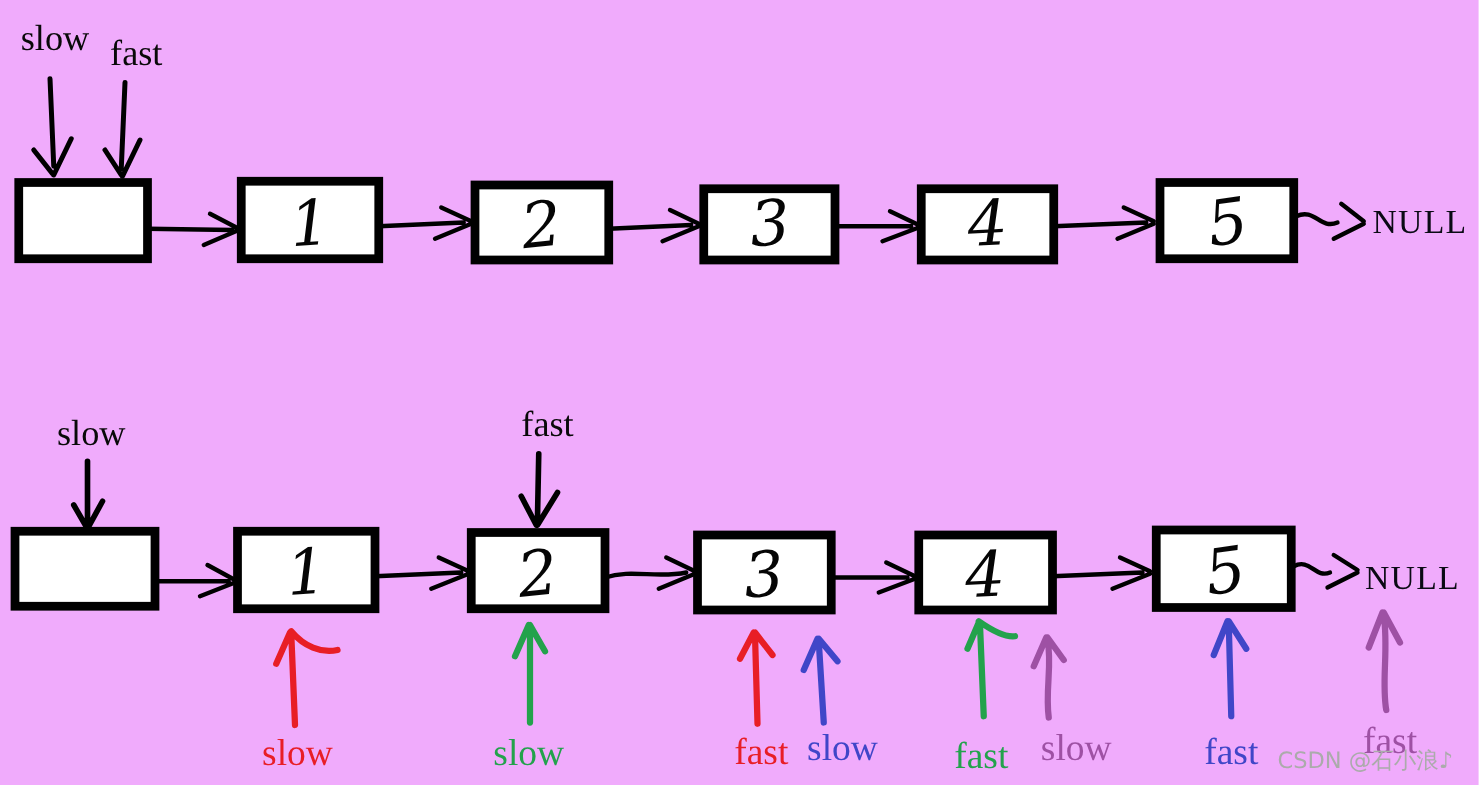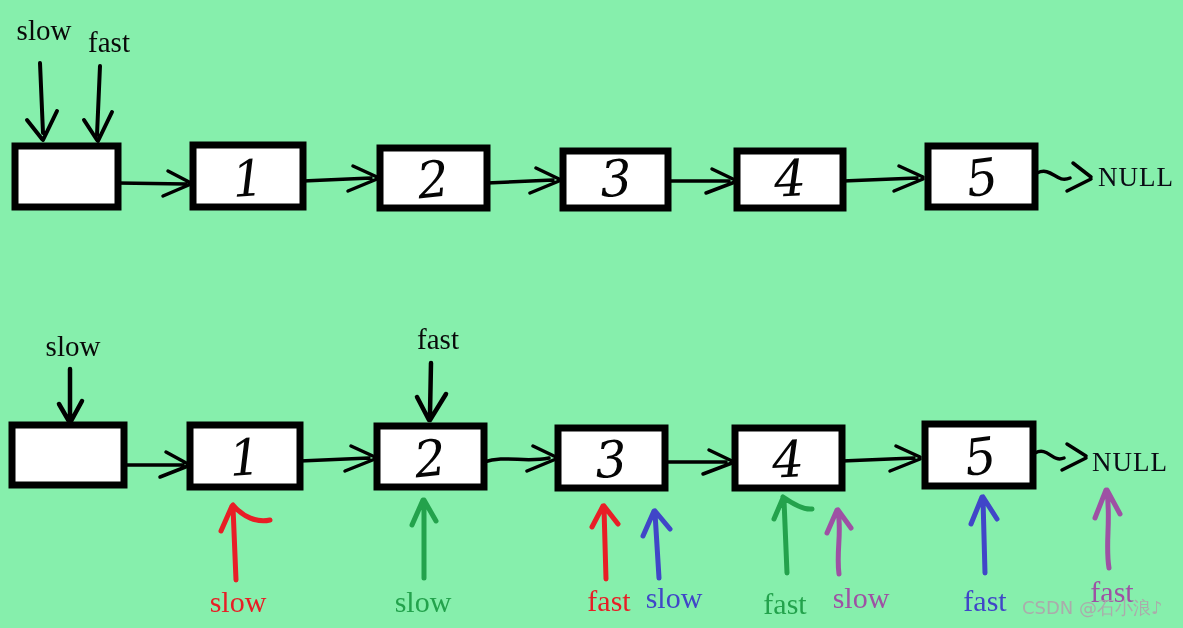--- a/index.html
+++ b/index.html
@@ -1,16 +1,16 @@
 <!DOCTYPE html>
 <html><head>
 <meta charset="utf-8">
 <style>
   html,body{margin:0;padding:0;background:#fff;}
-  .canvas{position:relative;width:1183px;height:628px;background:#86efac;overflow:hidden;
+  .canvas{position:relative;width:1183px;height:628px;background:#f0abfc;overflow:hidden;
           font-family:"Liberation Serif", serif;}
   svg{position:absolute;left:0;top:0;}
   svg path{fill:none;stroke-linecap:round;stroke-linejoin:round;}
   svg rect{fill:#ffffff;stroke:#000000;}
   .lbl{font-family:"Liberation Serif", serif;font-size:29px;fill:#090909;}
   .null-lbl{font-family:"Liberation Serif", serif;font-size:27px;fill:#0a0a14;letter-spacing:1px;}
   .digit{font-family:"DejaVu Serif", serif;font-style:italic;font-size:50px;fill:#050505;}
   .step-lbl{font-family:"Liberation Serif", serif;font-size:30px;}
   .wm{font-family:"DejaVu Sans", sans-serif;font-size:18px;fill:#ababab;}
 </style>

